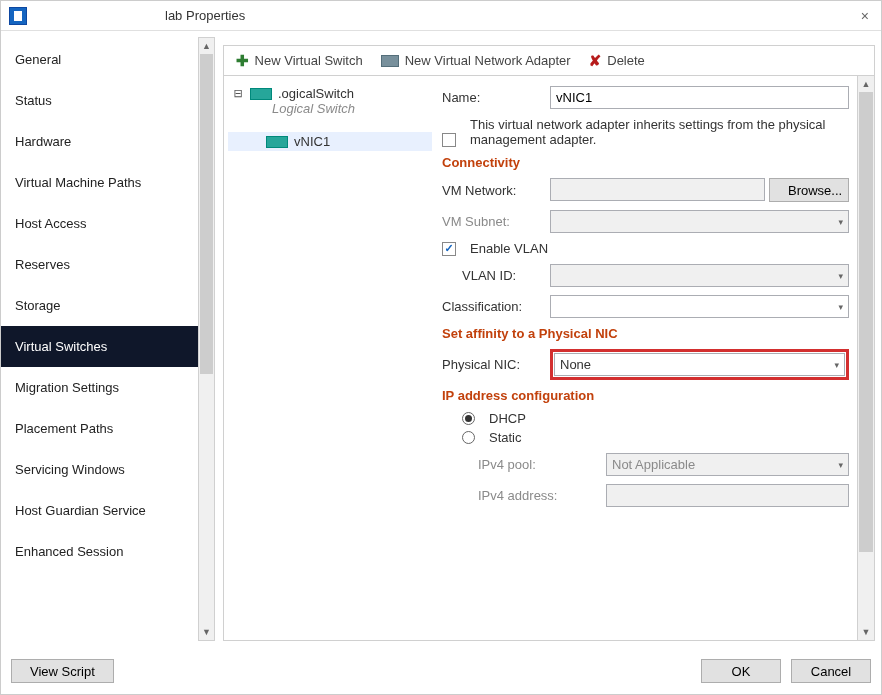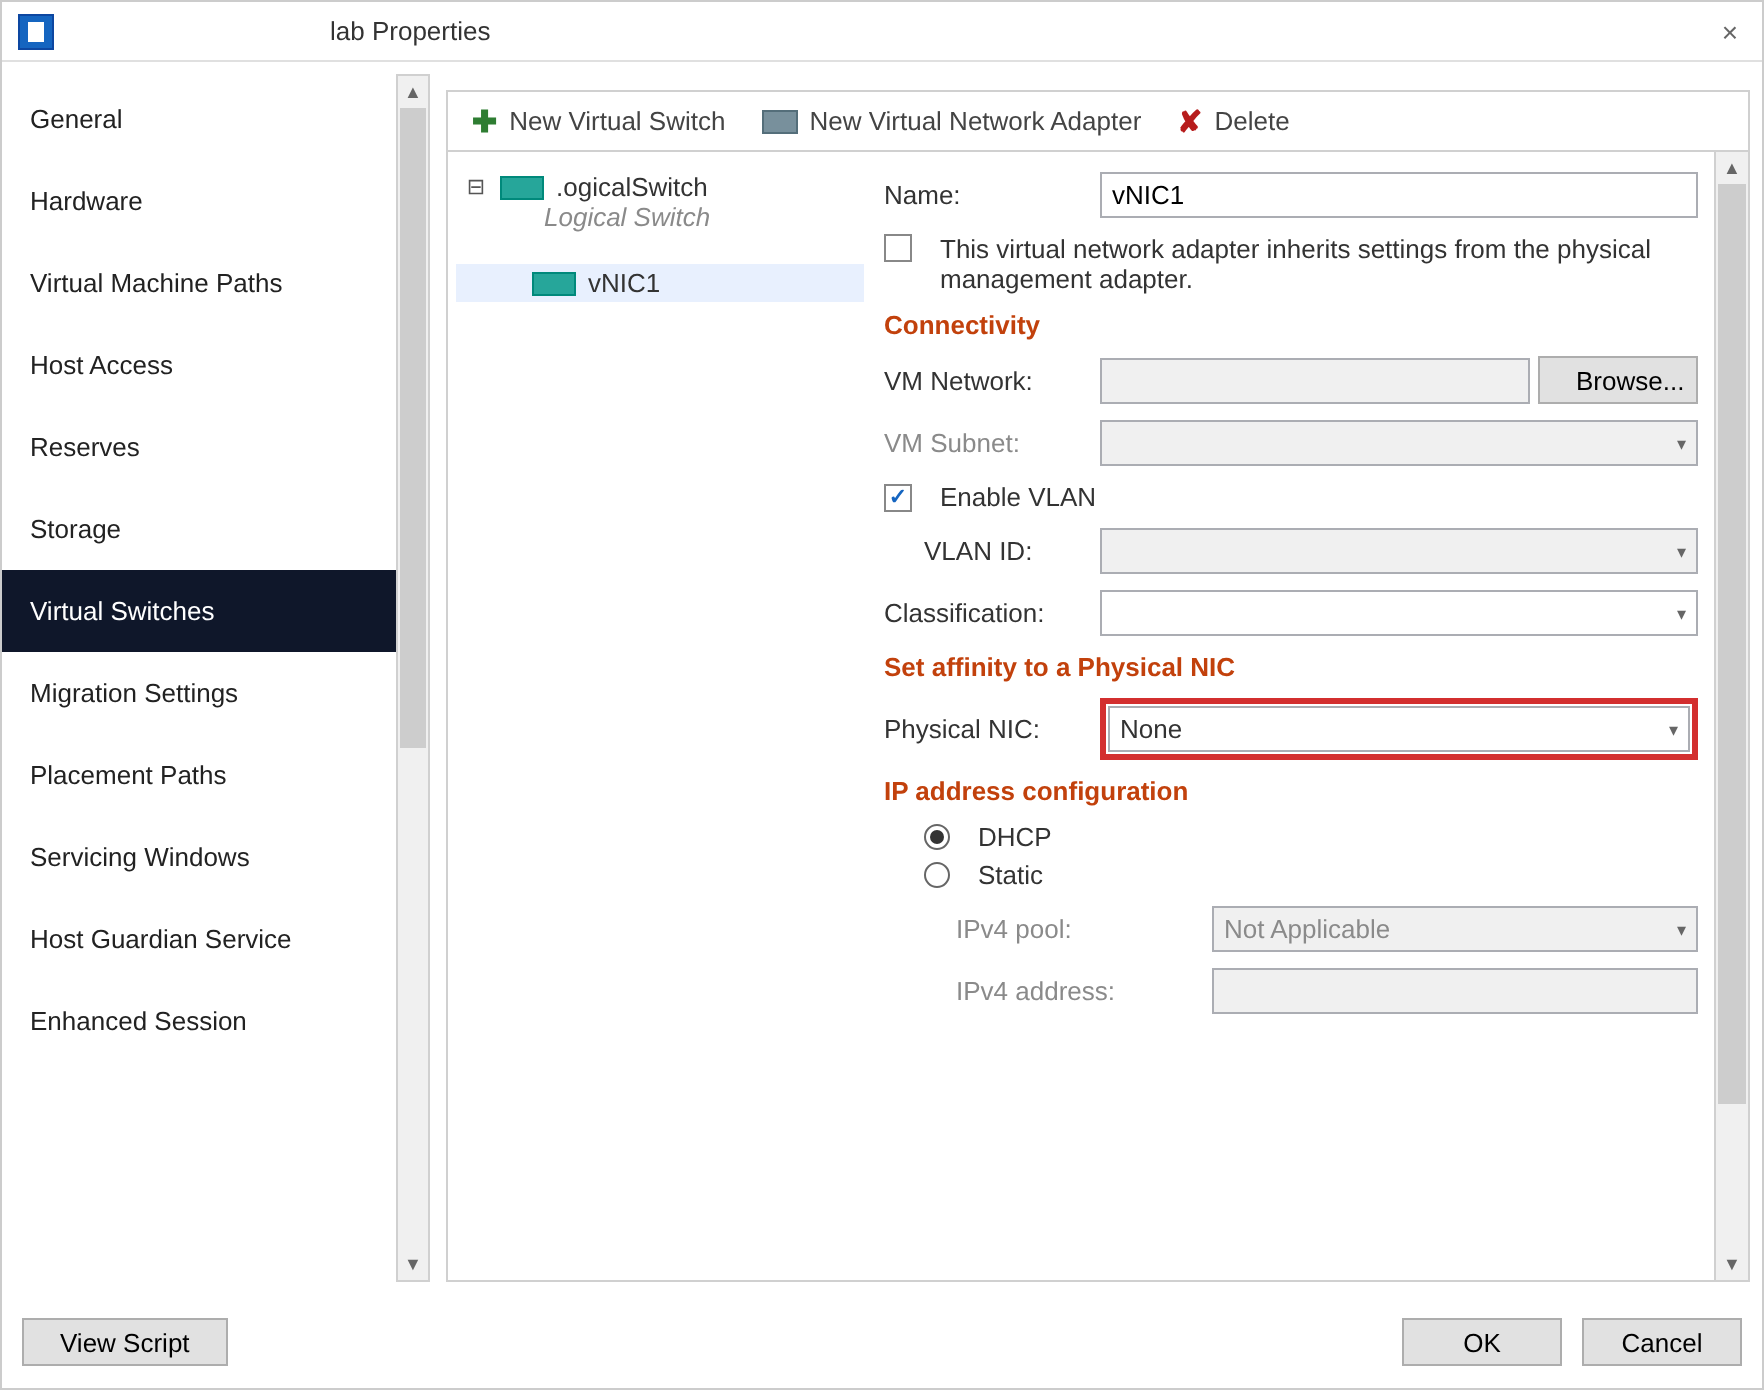--- a/index.html
+++ b/index.html
@@ -82,20 +82,21 @@
 <div class="titlebar">
   <span class="icon"></span>
   <span class="title">lab Properties</span>
   <span class="close">×</span>
 </div>
 
 <div class="content">
   <div class="sidebar-wrap">
     <div class="sidebar">
       <div class="sidebar-item"><span>General</span></div>
+      <div class="sidebar-item"><span>Status</span></div>
       <div class="sidebar-item"><span>Hardware</span></div>
       <div class="sidebar-item"><span>Virtual Machine Paths</span></div>
       <div class="sidebar-item"><span>Host Access</span></div>
       <div class="sidebar-item"><span>Reserves</span></div>
       <div class="sidebar-item"><span>Storage</span></div>
       <div class="sidebar-item selected"><span>Virtual Switches</span></div>
       <div class="sidebar-item"><span>Migration Settings</span></div>
       <div class="sidebar-item"><span>Placement Paths</span></div>
       <div class="sidebar-item"><span>Servicing Windows</span></div>
       <div class="sidebar-item"><span>Host Guardian Service</span></div>
@@ -139,29 +140,29 @@
             <span>vNIC1</span>
           </div>
         </div>
 
         <div class="form">
           <div class="form-inner">
             <div class="row">
               <label>Name:</label>
               <div class="field"><input type="text" value="vNIC1" style=""></div>
             </div>
-            <div class="row" style="align-items:flex-start;">
+            <div class="row" style="align-items:flex-end;">
               <span class="cb"></span>
               <span style="flex:1">This virtual network adapter inherits settings from the physical management adapter.</span>
             </div>
 
             <div class="section-h">Connectivity</div>
             <div class="row">
               <label>VM Network:</label>
-              <div class="field" style="display:flex;gap:4px;align-items:center;">
+              <div class="field" style="display:flex;gap:4px;">
                 <input type="text" style="background: rgb(240, 240, 240);" value="">
                 <button class="btn"><span>Browse...</span></button>
               </div>
             </div>
             <div class="row">
               <label class="muted">VM Subnet:</label>
               <div class="field">
                 <div class="dropdown disabled">
                   <span></span>
                   <span class="caret">▾</span>

